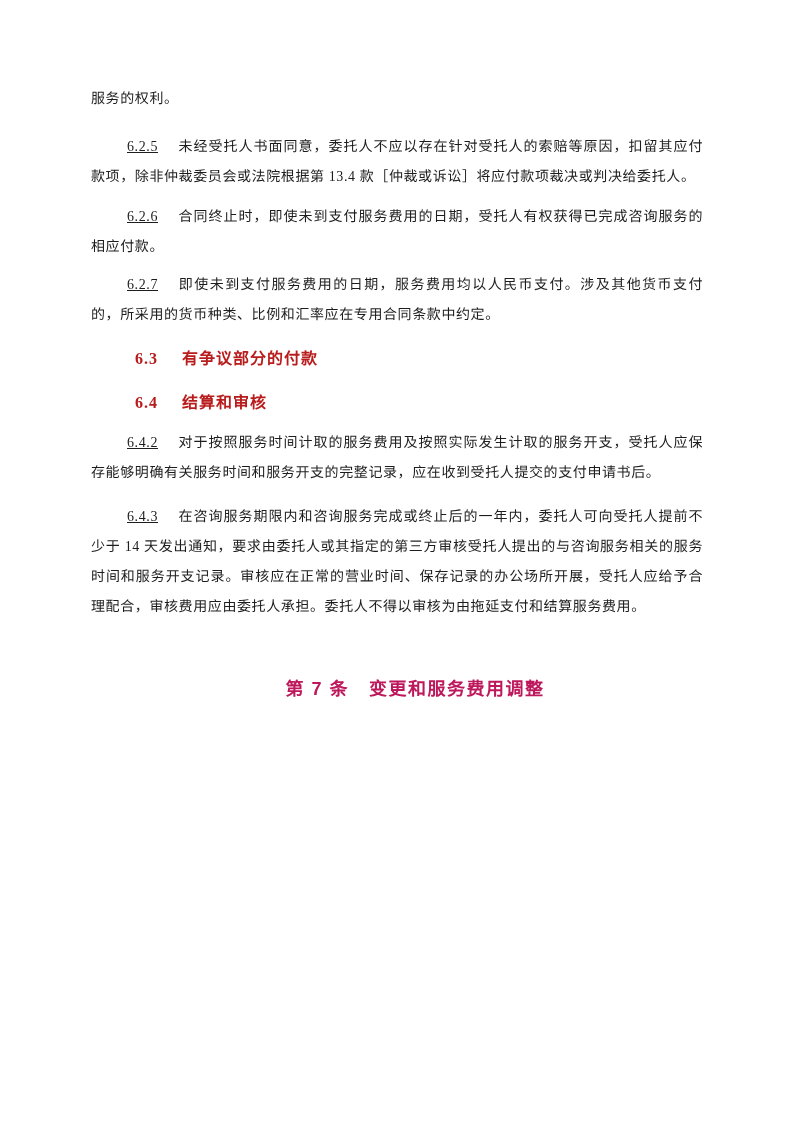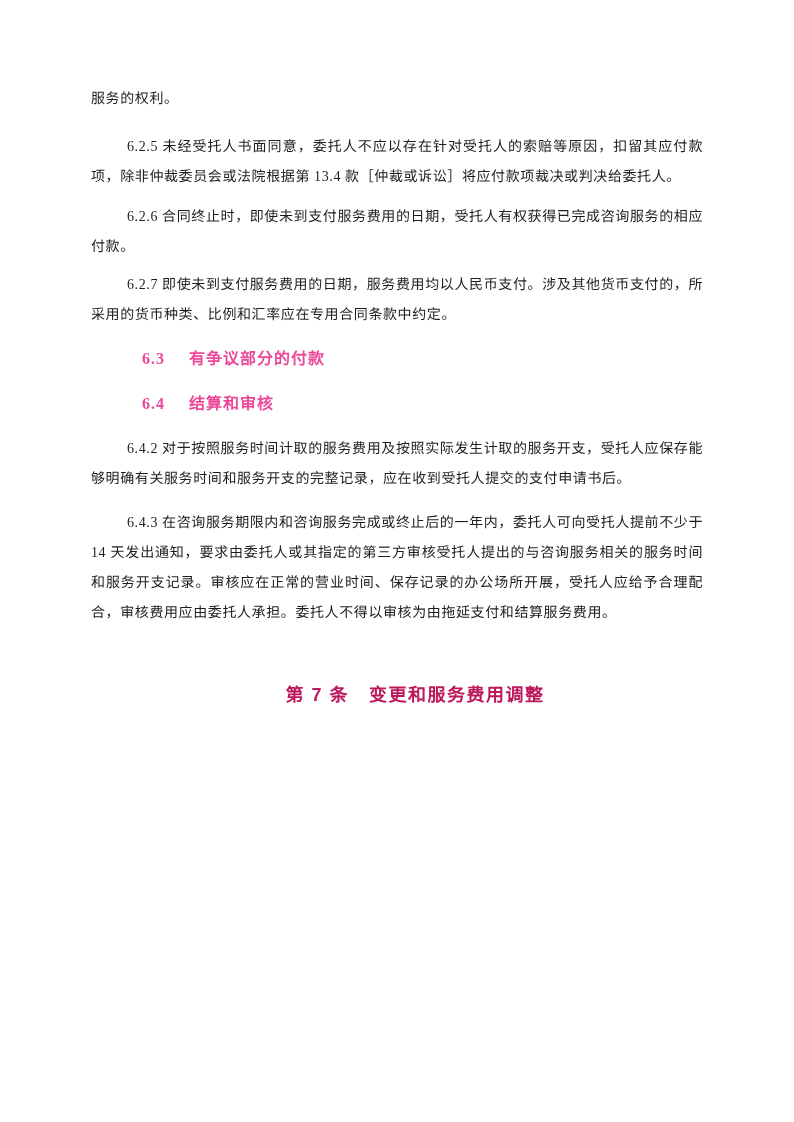--- a/index.html
+++ b/index.html
@@ -20,30 +20,30 @@
     color: #1d1d1d;
   }
   .body-para {
     margin: 0;
     font-size: 14px;
     line-height: 30px;
     letter-spacing: 0.6px;
     text-align: justify;
   }
   .indent { text-indent: 36px; }
-  .clause-num { margin-right: 4px; }
+  .clause-num { margin-right: 20px; text-decoration: underline; }
   .subhead {
-    margin: 15px;
+    margin: 8px;
     font-size: 16px;
     line-height: 30px;
     font-weight: 700;
     text-indent: 36px;
     letter-spacing: 1px;
     font-family: "Liberation Sans", "DejaVu Sans", sans-serif;
-    color: #ec4899;
+    color: #b91c1c;
   }
   .subhead-num {
     margin-right: 24px;
     font-family: "Liberation Serif", "DejaVu Serif", serif;
   }
   .article-head {
     margin: 0;
     font-size: 18px;
     line-height: 34px;
     font-weight: 700;

